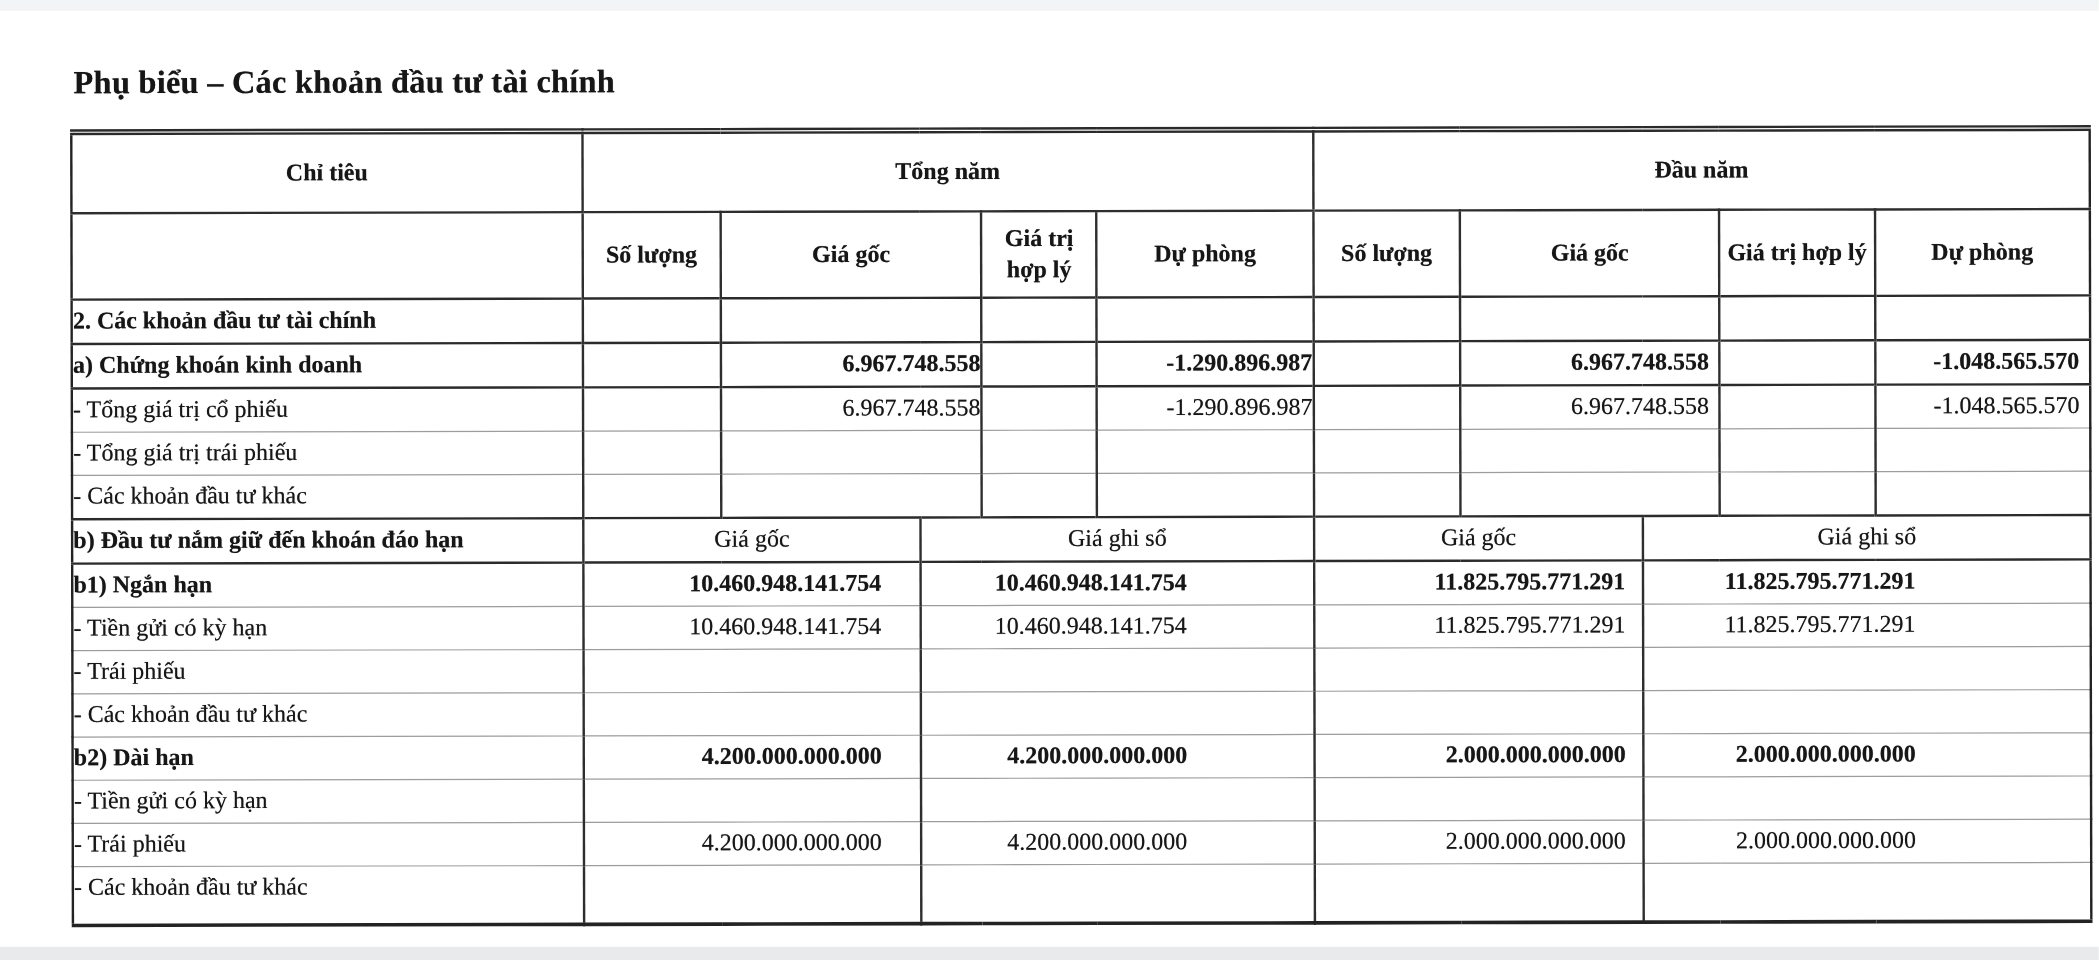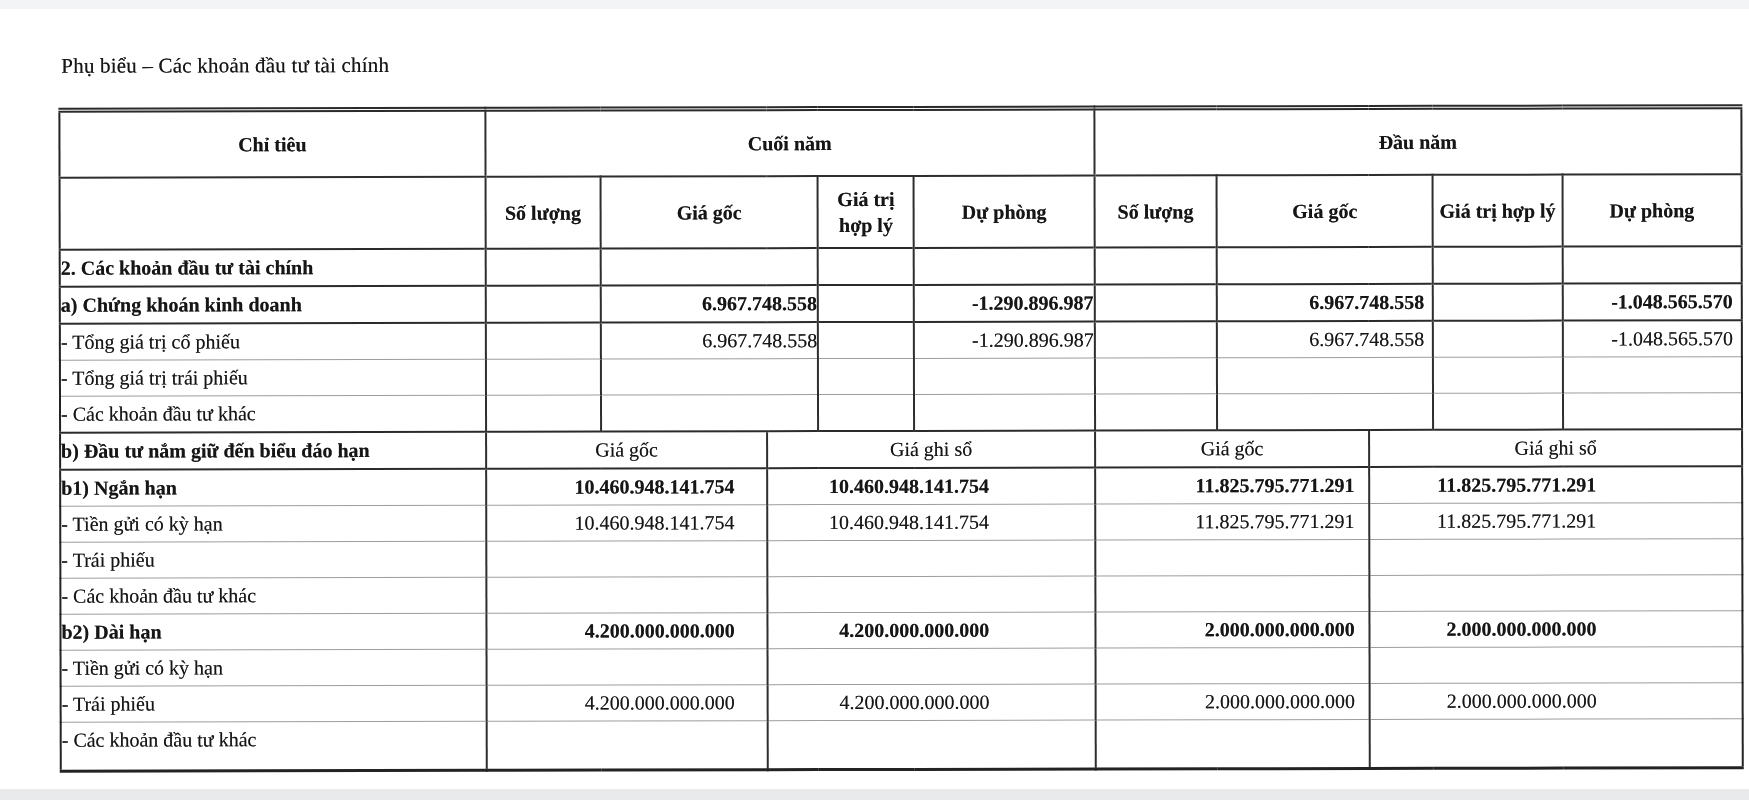--- a/index.html
+++ b/index.html
@@ -7,21 +7,21 @@
     width:1749px;height:800px;overflow:hidden;position:relative;
     background:#ffffff;
     font-family:"Liberation Serif","DejaVu Serif",serif;
     color:#161616;
   }
   .scan-band-top{position:absolute;top:0;left:0;width:1749px;height:9px;background:#f3f4f5;}
   .scan-band-bottom{position:absolute;top:789px;left:0;width:1749px;height:11px;background:#e8eaec;}
   .paper{position:absolute;top:0;left:0;width:1749px;height:800px;transform:rotate(-0.12deg);}
   .doc-title{
     position:absolute;top:52px;left:62px;
-    font-size:21px;font-weight:normal;letter-spacing:.2px;
+    font-size:27px;font-weight:bold;letter-spacing:.2px;
     text-shadow:0 0 .6px rgba(10,10,10,.65);
   }
   table.fin{
     position:absolute;top:106px;left:59px;
     width:1684px;table-layout:fixed;border-collapse:collapse;
     border-top:5px double #2a2a2a;
     border-left:2px solid #232323;border-right:2px solid #232323;border-bottom:3px solid #232323;
   }
   table.fin td{
     border-left:2px solid #2e2e2e;
@@ -71,21 +71,21 @@
         <col style="width:122px">
         <col style="width:152px">
       <col style="width:64px">
         <col style="width:129px">
         <col style="width:179px">
     </colgroup>
 
     <tbody>
         <tr class="h1">
       <td>Chỉ tiêu</td>
-      <td colspan="5">Cuối năm</td>
+      <td colspan="5">Tổng năm</td>
       <td colspan="5">Đầu năm</td>
     </tr>
 
     <tr class="h2">
       <td></td>
       <td>Số lượng</td>
       <td colspan="2">Giá gốc</td>
       <td>Giá trị hợp lý</td>
       <td>Dự phòng</td>
       <td>Số lượng</td>
@@ -148,21 +148,21 @@
       <td class="v" colspan="2"></td>
       <td class="v"></td>
       <td class="v"></td>
       <td class="v"></td>
       <td class="v gg2" colspan="2"></td>
       <td class="v"></td>
       <td class="v dp2"></td>
     </tr>
 
     <tr class="body-row sec subhead dark">
-      <td class="lbl">b) Đầu tư nắm giữ đến biểu đáo hạn</td>
+      <td class="lbl">b) Đầu tư nắm giữ đến khoán đáo hạn</td>
       <td class="sub" colspan="2">Giá gốc</td>
       <td class="sub" colspan="3">Giá ghi sổ</td>
       <td class="sub" colspan="2">Giá gốc</td>
       <td class="sub" colspan="3">Giá ghi sổ</td>
     </tr>
 
     <tr class="body-row sec dark">
       <td class="lbl">b1) Ngắn hạn</td>
       <td class="v bv1" colspan="2">10.460.948.141.754</td>
       <td class="v bv2" colspan="3">10.460.948.141.754</td>

